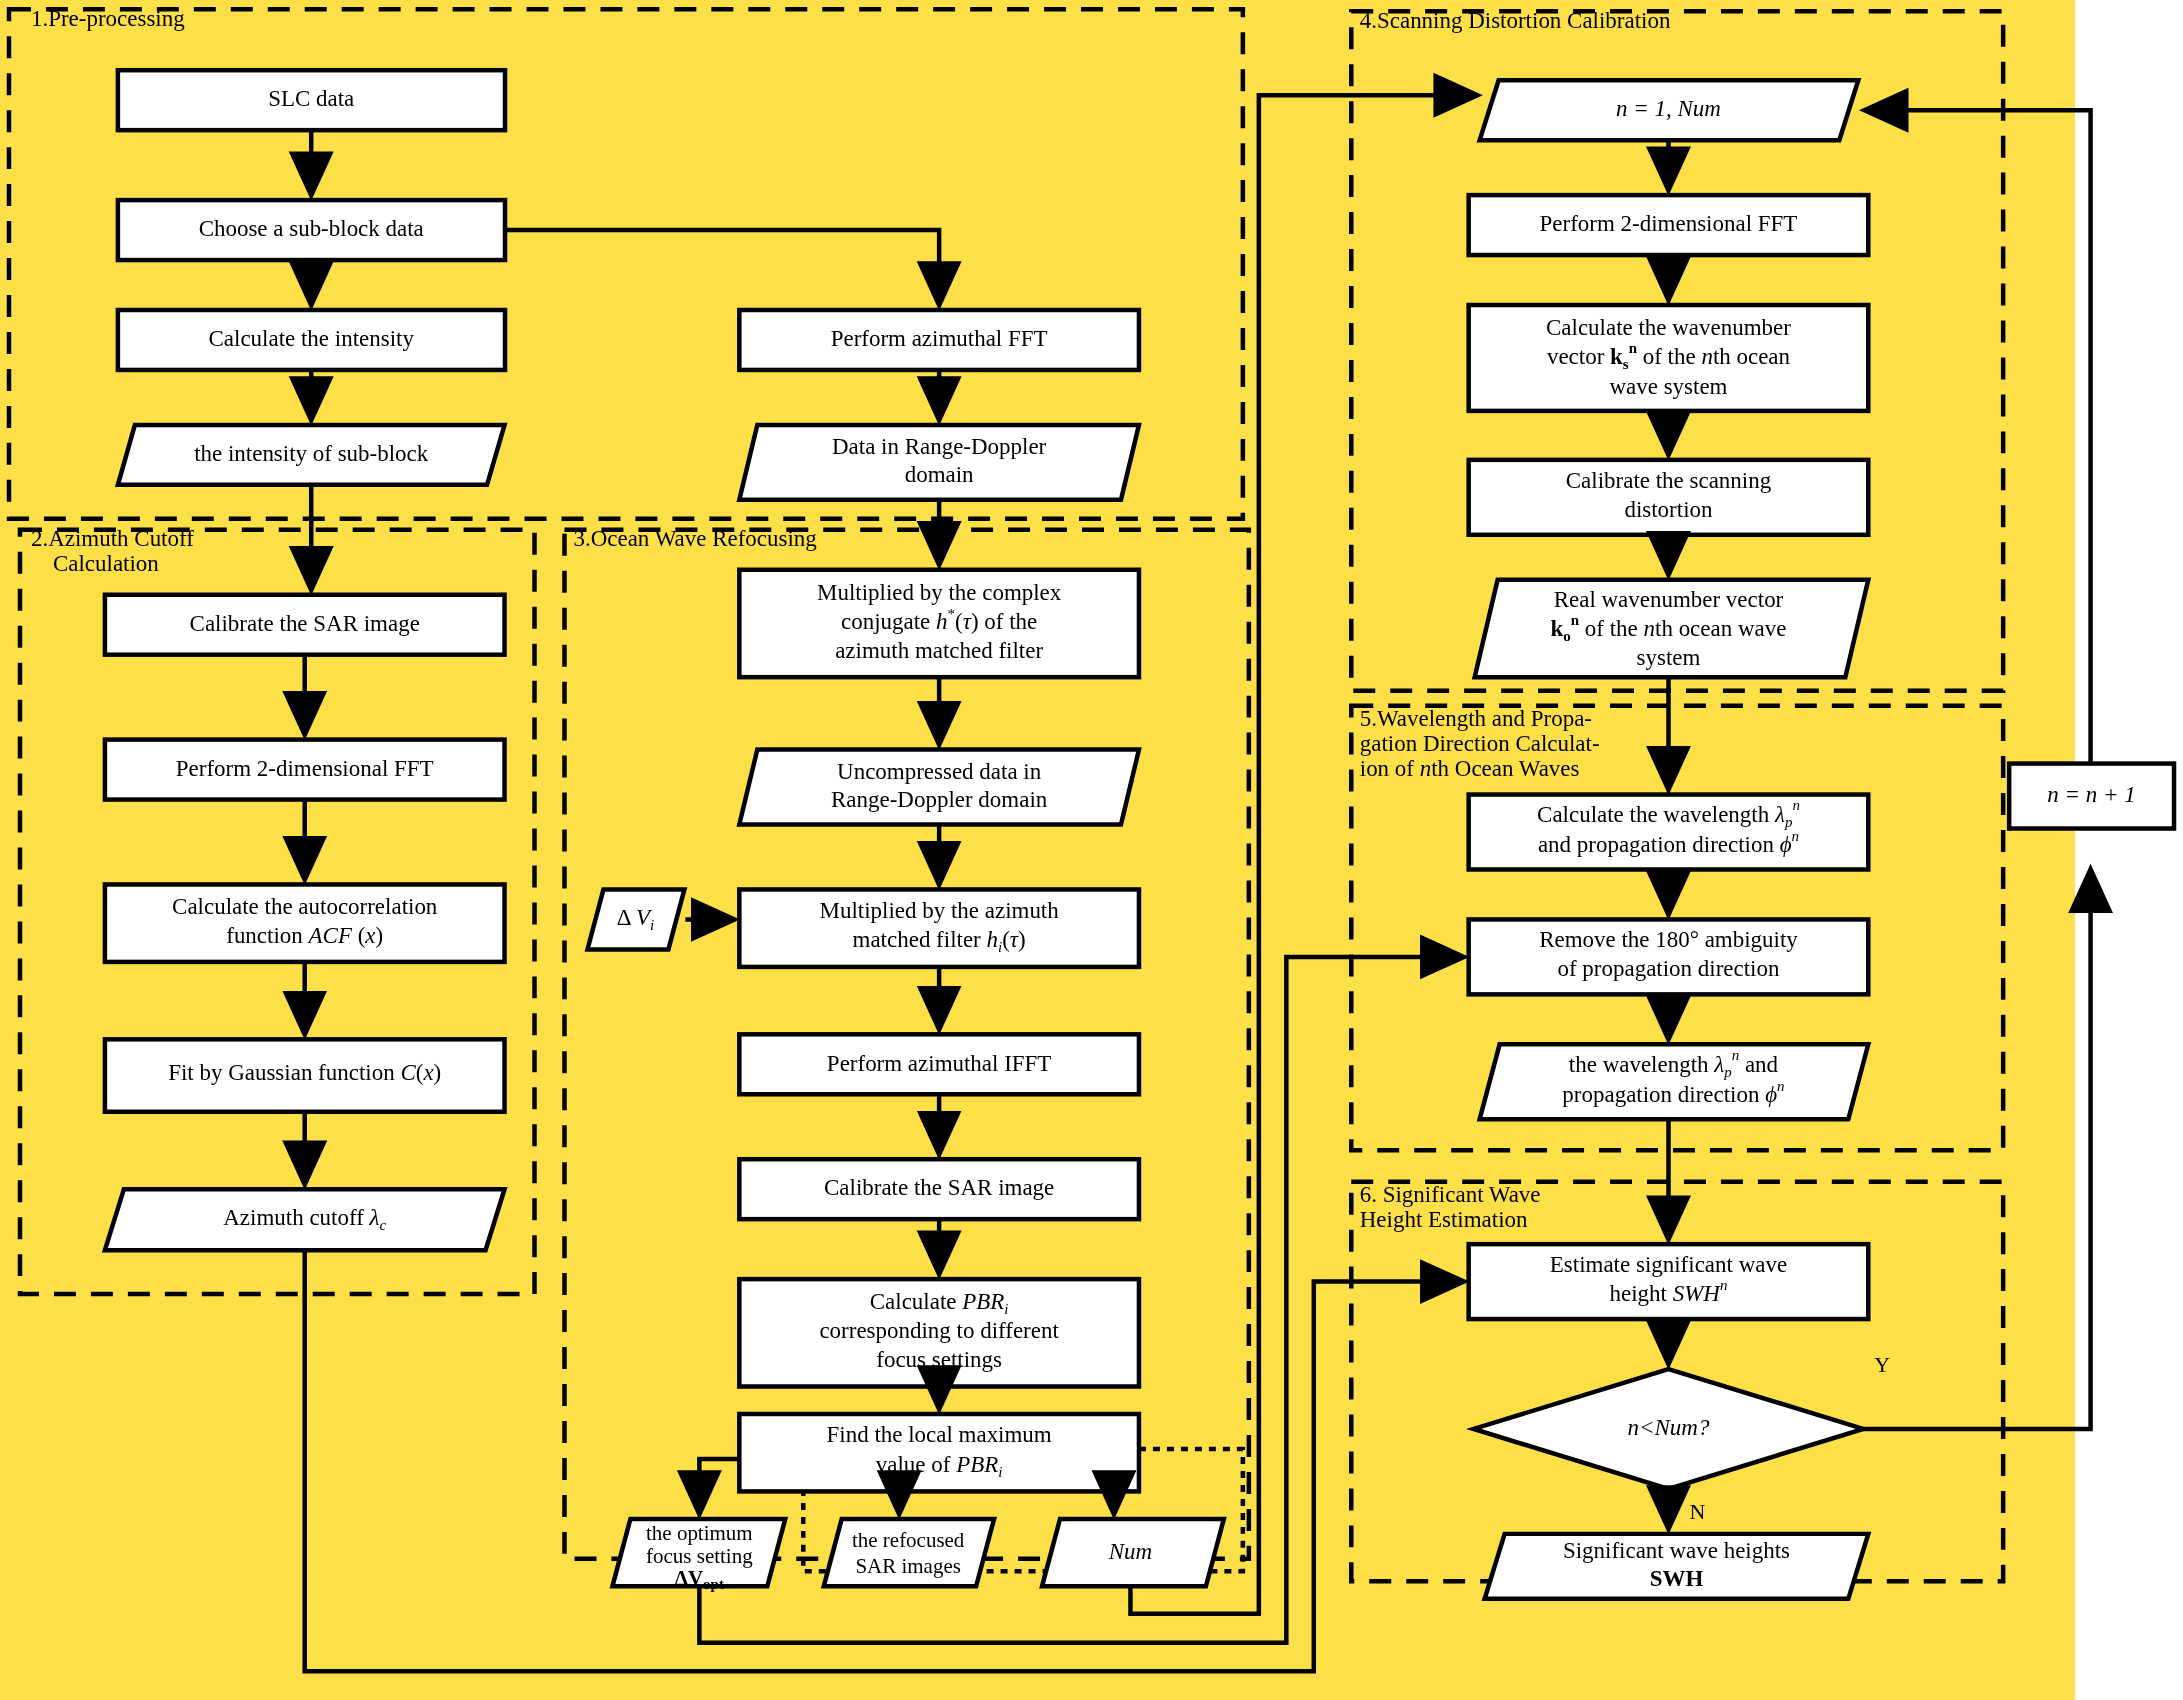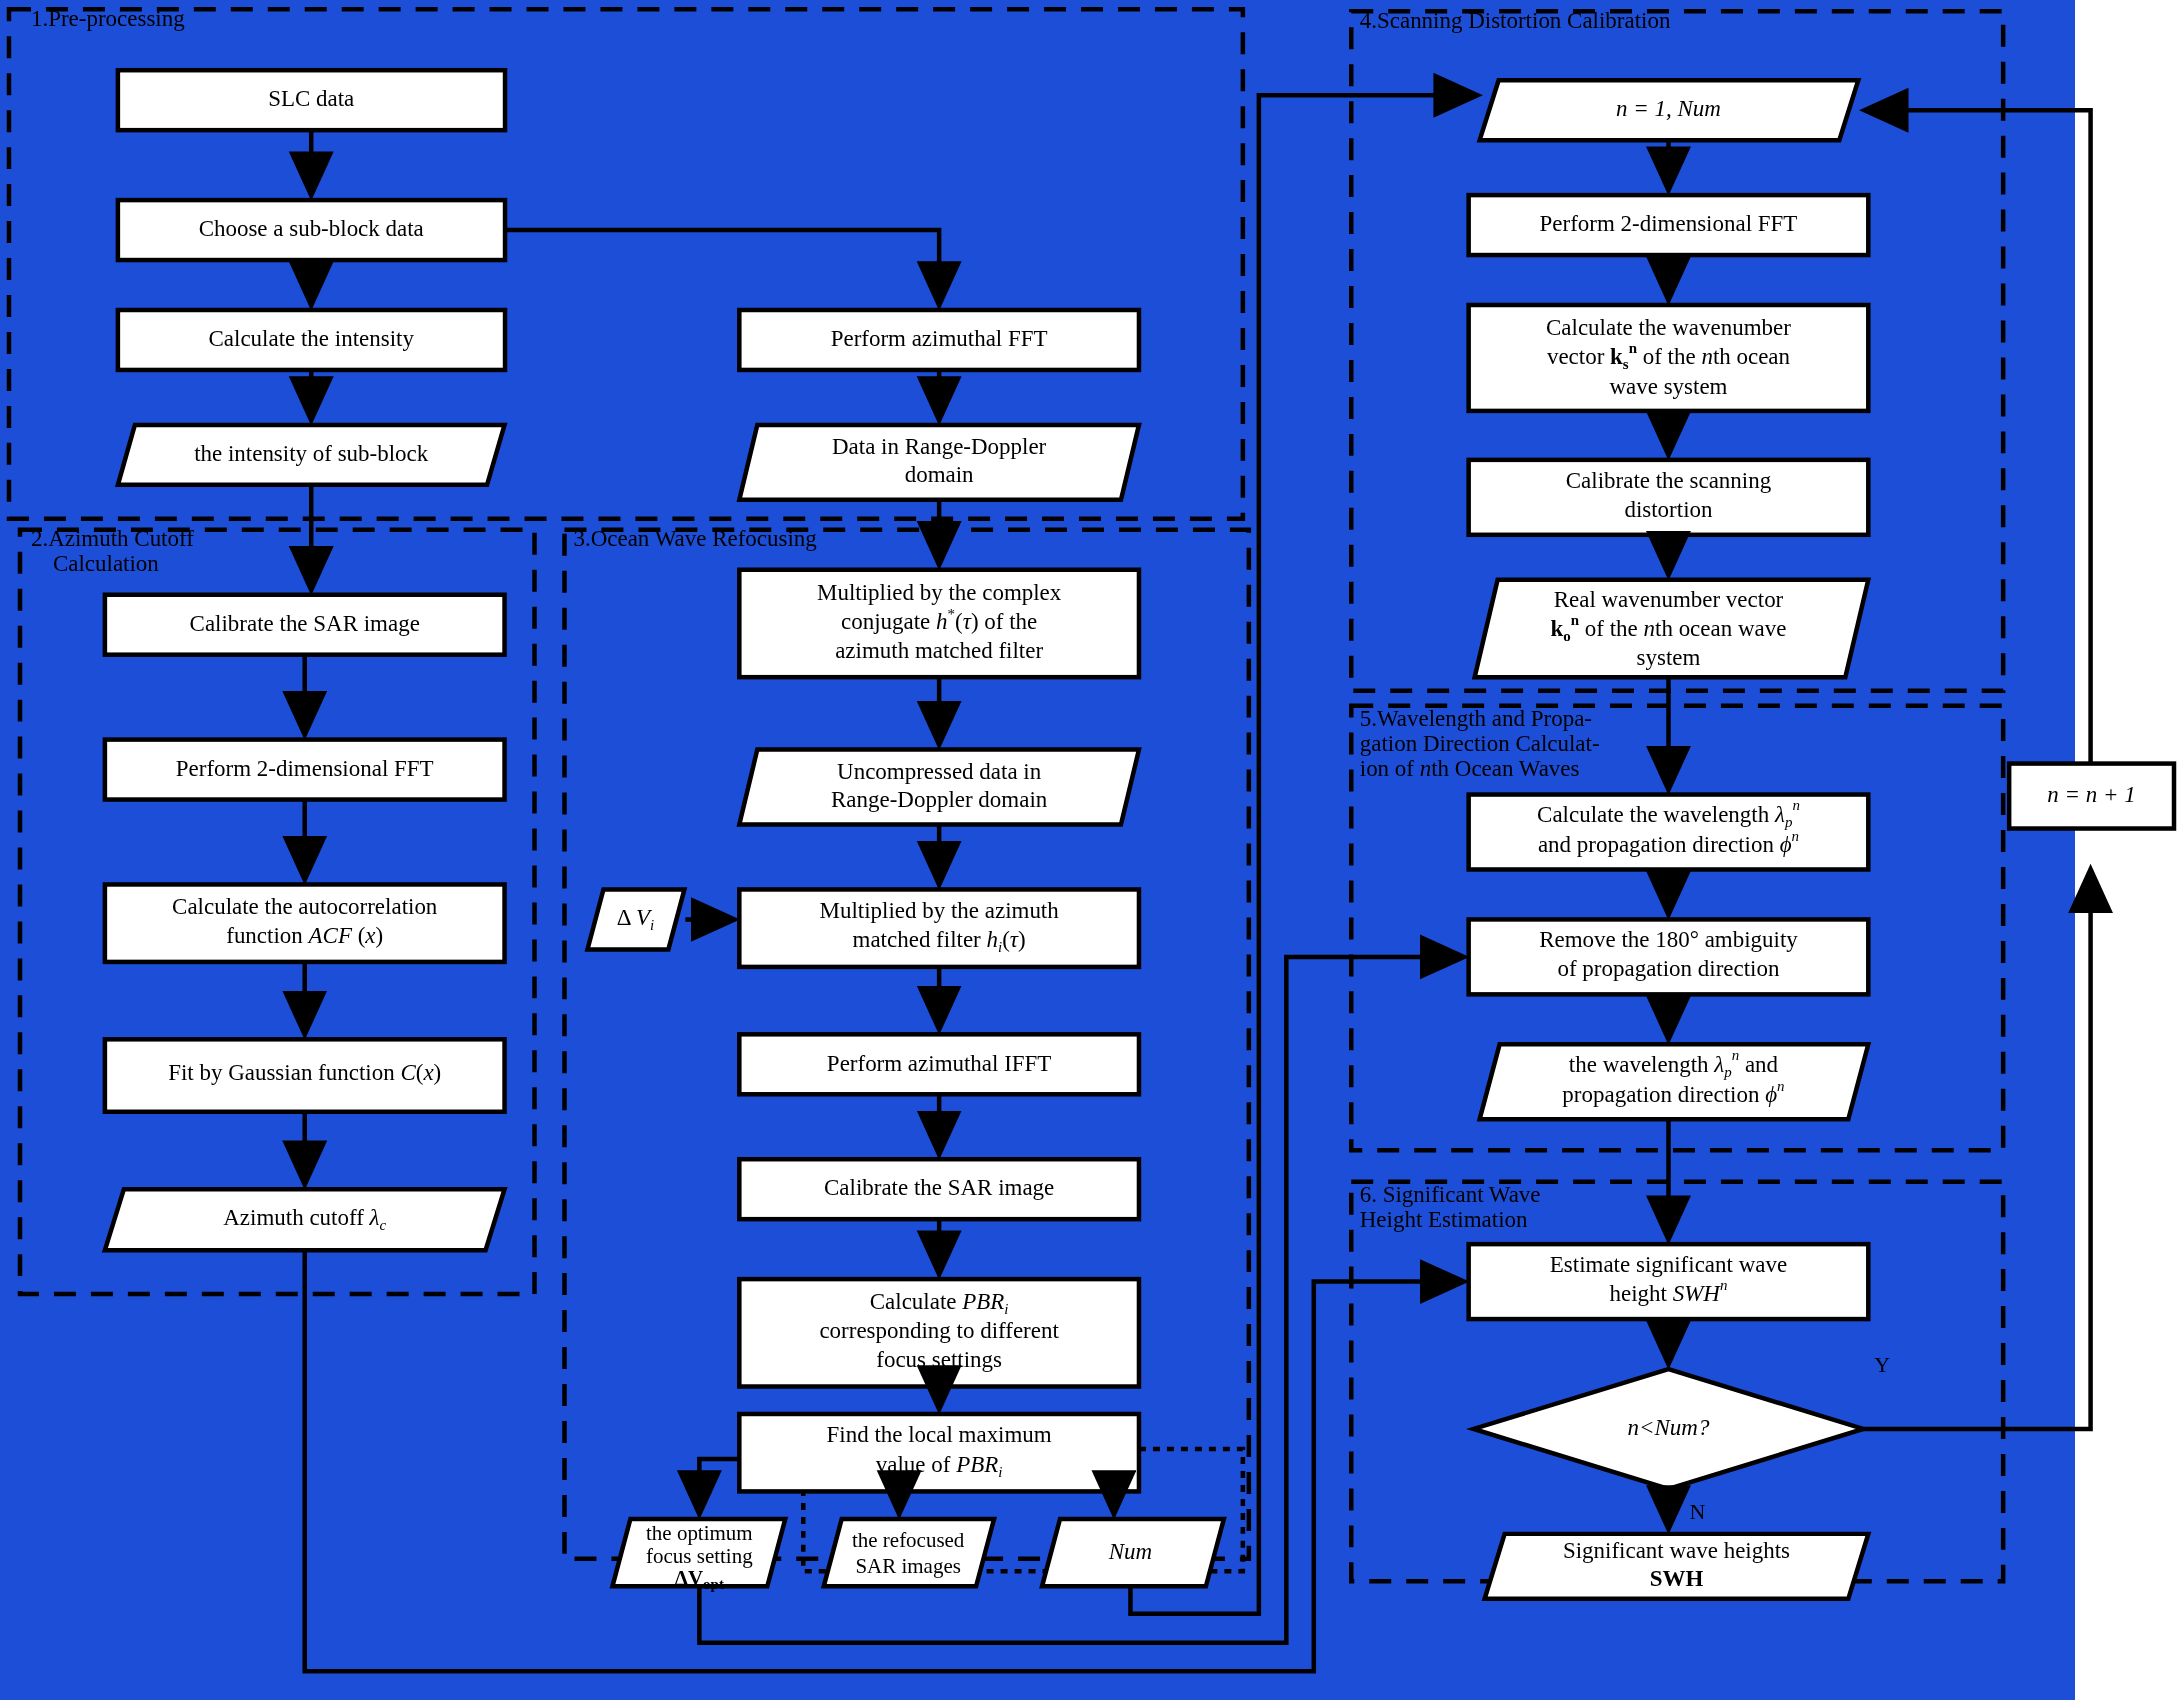--- a/index.html
+++ b/index.html
@@ -1,16 +1,16 @@
 <!DOCTYPE html>
 <html style="font-size:8px"><head>
 <meta charset="utf-8">
 <style>
   html,body{margin:0;padding:0;background:#ffffff;}
-  #stage{position:relative;width:2075px;height:1701px;background:#1d4ed8;
+  #stage{position:relative;width:2075px;height:1701px;background:#fde047;
          font-family:"Liberation Serif","DejaVu Serif",serif;}
   svg{position:absolute;left:0;top:0;width:2183px;height:1701px;}
   .shape-text{font-family:"Liberation Serif","DejaVu Serif",serif;
               font-size:46px;fill:#000;text-anchor:middle;dominant-baseline:middle;}
   .sect-label{font-family:"Liberation Serif","DejaVu Serif",serif;
               font-size:46px;fill:#000;text-anchor:start;dominant-baseline:middle;}
   .small-lbl{font-family:"Liberation Serif","DejaVu Serif",serif;
              font-size:44px;fill:#000;text-anchor:middle;dominant-baseline:middle;}
   .sub{font-size:30px;}
   .sup{font-size:30px;}

